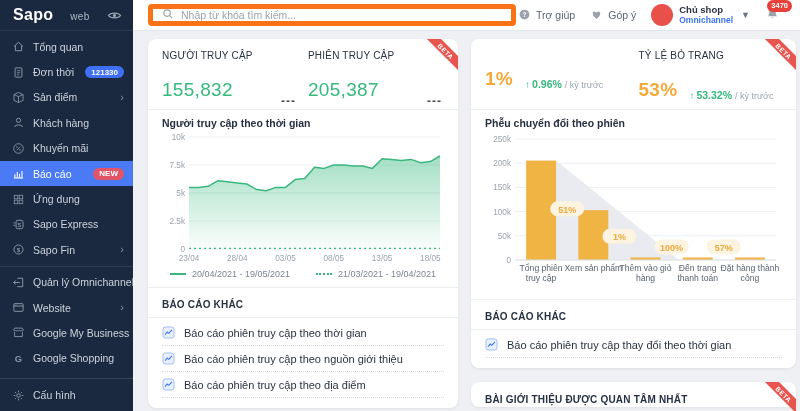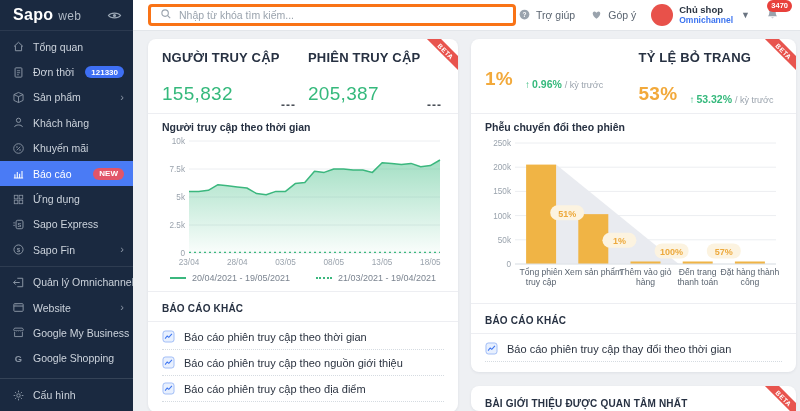--- a/index.html
+++ b/index.html
@@ -4,39 +4,39 @@
 <style>
   * { margin:0; padding:0; box-sizing:border-box; }
   html,body { width:800px; height:411px; overflow:hidden; }
   body { font-family:"Liberation Sans","DejaVu Sans",sans-serif; background:#eef0f3; }
   .app { width:800px; height:411px; display:flex; position:relative; overflow:hidden; }
 
   
   .sidebar { width:133px; flex-shrink:0; background:#1a2940; color:#cdd4dd; display:flex; flex-direction:column; }
   .logo-row { height:31px; flex-shrink:0; display:flex; align-items:center; justify-content:space-between; padding:0 11px 0 13px; border-bottom:1px solid rgba(255,255,255,.08); }
   .logo { color:#fff; font-weight:bold; font-size:16px; letter-spacing:.3px; }
-  .logo .logo-suffix { font-size:12px; font-weight:normal; color:#aeb8c4; margin-left:5px; }
+  .logo .logo-suffix { font-size:10px; font-weight:normal; color:#aeb8c4; margin-left:17px; }
   .eye { width:15px; height:15px; color:#9aa6b4; }
   .nav { flex:1; padding-top:3px; overflow:hidden; }
   .nav-item { height:25.4px; display:flex; align-items:center; gap:8px; padding:0 9px 0 12px; font-size:10.5px; color:#ccd3dc; cursor:pointer; white-space:nowrap; }
   .nav-item .ni-icon { width:13px; height:13px; flex-shrink:0; color:#8b96a5; display:flex; }
   .nav-item .ni-icon svg { width:100%; height:100%; }
   .nav-item.active { background:#4a7bf5; color:#fff; }
   .nav-item.active .ni-icon { color:#fff; }
   .ni-badge { margin-left:auto; background:#3e6ff4; color:#fff; font-size:8px; font-weight:bold; padding:1.5px 6px; border-radius:8px; }
   .ni-badge.new { background:#e25568; }
   .ni-chev { margin-left:auto; color:#8b96a5; font-size:11px; line-height:1; }
   .nav-divider { height:1px; background:rgba(255,255,255,.09); margin:3px 0; }
   .sidebar-footer { flex-shrink:0; border-top:1px solid rgba(255,255,255,.12); }
   .sidebar-footer .nav-item { height:32px; }
 
   
   .main { flex:1; min-width:0; display:flex; flex-direction:column; }
   .topbar { height:31px; flex-shrink:0; background:#fff; border-bottom:1px solid #e3e6ea; display:flex; align-items:center; padding:0 14px 0 15px; }
-  .search-box { width:368px; height:22px; border:3px solid #f97316; border-radius:4px; display:flex; align-items:center; gap:7px; padding:0 9px; color:#9aa3ad; background:#fff; }
+  .search-box { width:368px; height:22px; border:5px solid #f97316; border-radius:4px; display:flex; align-items:center; gap:7px; padding:0 9px; color:#9aa3ad; background:#fff; }
   .search-box svg { width:12px; height:12px; flex-shrink:0; }
   .search-box input { border:none; outline:none; flex:1; font-size:10.5px; font-family:inherit; color:#39414c; background:transparent; }
   .search-box input::placeholder { color:#9aa3ad; }
   .topbar-right { margin-left:auto; display:flex; align-items:center; gap:15px; }
   .tb-item { display:flex; align-items:center; gap:5px; font-size:10.5px; color:#5a6470; cursor:pointer; }
   .tb-item svg { width:13px; height:13px; }
   .account { display:flex; align-items:center; gap:6px; cursor:pointer; }
   .avatar { width:22px; height:22px; border-radius:50%; background:#e8514a; flex-shrink:0; }
   .acc-name { font-size:9.5px; font-weight:bold; color:#2a3442; line-height:1.25; }
   .acc-channel { font-size:8.5px; color:#3c74f0; font-weight:bold; line-height:1.1; }
@@ -48,21 +48,21 @@
   .content { flex:1; display:flex; gap:13px; padding:8px 5px 0 15px; overflow:hidden; }
   .col { display:flex; flex-direction:column; gap:14px; }
   .col-left { width:310px; flex-shrink:0; }
   .col-right { width:325px; flex-shrink:0; }
   .card { background:#fff; border-radius:8px; box-shadow:0 1px 3px rgba(20,30,50,.07); position:relative; }
   .ribbon { position:absolute; top:0; right:0; width:38px; height:38px; overflow:hidden; border-top-right-radius:8px; pointer-events:none; }
   .ribbon span { position:absolute; display:block; width:56px; padding:2px 0 1px; background:#e8544e; color:#fff; font-size:6.5px; font-weight:bold; text-align:center; letter-spacing:.6px; transform:rotate(45deg); right:-16px; top:7px; }
 
   .metrics-row { display:flex; padding:11px 14px 8px; gap:10px; }
   .metric { flex:1; min-width:0; }
-  .metric-label { font-size:13px; font-weight:bold; color:#273142; letter-spacing:.2px; }
+  .metric-label { font-size:10px; font-weight:normal; color:#273142; letter-spacing:.2px; }
   .metric-value-row { display:flex; align-items:flex-end; margin-top:18px; }
   .metric-value { font-size:19px; font-weight:normal; color:#35b97c; letter-spacing:.3px; }
   .metric-value.orange { color:#f2a93b; font-weight:bold; }
   .metric-delta { display:flex; align-items:baseline; gap:2px; margin-left:12px; font-size:10px; }
   .delta-arrow { color:#35b97c; font-weight:bold; }
   .delta-val { color:#35b97c; font-weight:bold; font-size:10.5px; }
   .delta-suffix { color:#9aa3ad; font-size:9px; margin-left:1px; }
   .dots-btn { margin-left:auto; color:#4a5058; letter-spacing:1px; font-size:12px; font-weight:bold; cursor:pointer; line-height:0; padding:0 2px; }
   .divider-h { height:1px; background:#edeef2; }
 
@@ -115,21 +115,21 @@
           </span>
           <span>Đơn thời</span>
           <span class="ni-badge">121330</span>
         </div>
         <div class="nav-item">
           <span class="ni-icon">
             <svg viewBox="0 0 16 16">
               <path d="M8 1.8 L13.6 4.4 V11.6 L8 14.2 L2.4 11.6 V4.4 Z M2.4 4.4 L8 7 L13.6 4.4 M8 7 V14.2" fill="none" stroke="currentColor" stroke-width="1.1"></path>
             </svg>
           </span>
-          <span>Sản phẩm</span>
+          <span>Sản điểm</span>
           <span class="ni-chev">›</span>
         </div>
         <div class="nav-item">
           <span class="ni-icon">
             <svg viewBox="0 0 16 16">
               <circle cx="8" cy="5.3" r="2.6" fill="none" stroke="currentColor" stroke-width="1.2"></circle>
               <path d="M3.2 13.6 C3.2 10.2 12.8 10.2 12.8 13.6" fill="none" stroke="currentColor" stroke-width="1.2"></path>
             </svg>
           </span>
           <span>Khách hàng</span>

